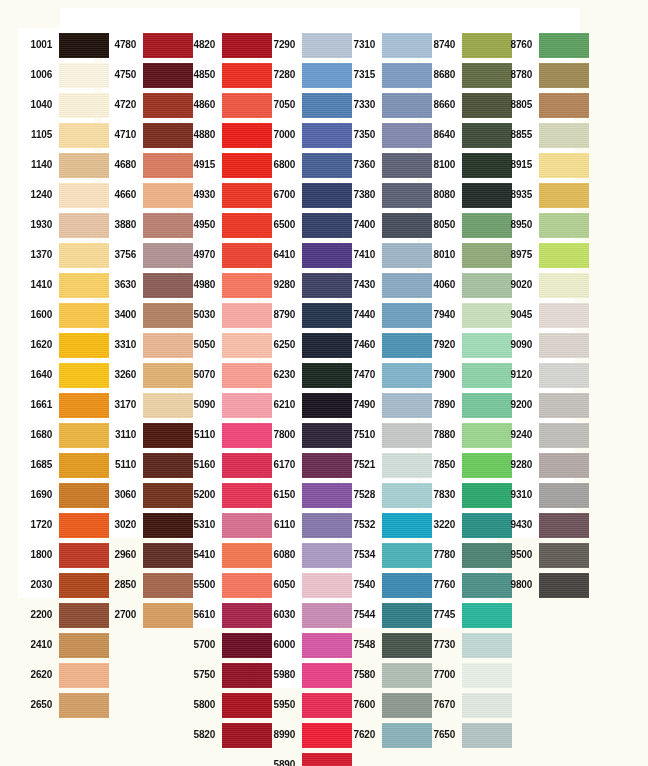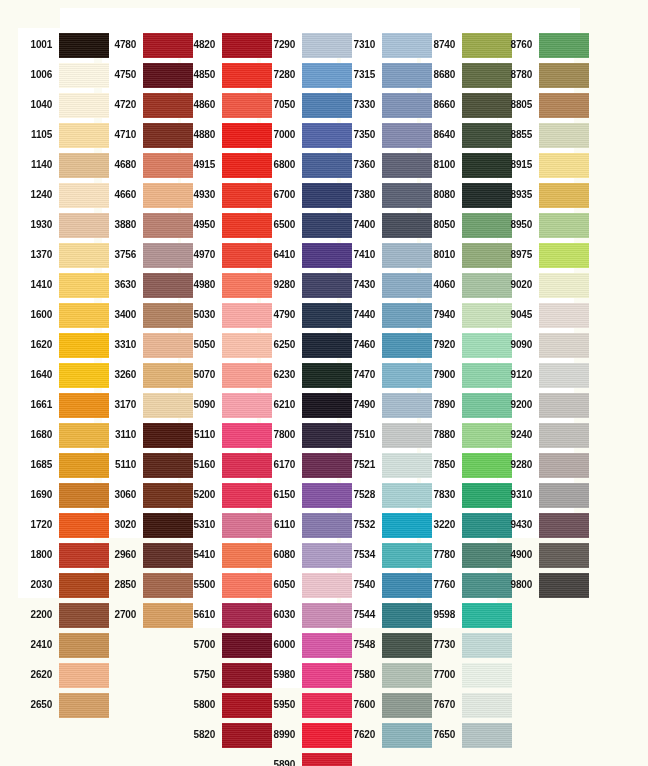--- a/index.html
+++ b/index.html
@@ -542,21 +542,21 @@
             <span class="tex"></span>
           </span>
         </div>
         <div class="swatch-row" style="height: 30px;">
           <span class="code">9280</span>
           <span class="chip" style="width: 50px; height: 25px; background: rgb(62, 64, 100);">
             <span class="tex"></span>
           </span>
         </div>
         <div class="swatch-row" style="height: 30px;">
-          <span class="code">4790</span>
+          <span class="code">8790</span>
           <span class="chip" style="width: 50px; height: 25px; background: rgb(36, 51, 76);">
             <span class="tex"></span>
           </span>
         </div>
         <div class="swatch-row" style="height: 30px;">
           <span class="code">6250</span>
           <span class="chip" style="width: 50px; height: 25px; background: rgb(26, 35, 52);">
             <span class="tex"></span>
           </span>
         </div>
@@ -901,21 +901,21 @@
             <span class="tex"></span>
           </span>
         </div>
         <div class="swatch-row" style="height: 30px;">
           <span class="code">7760</span>
           <span class="chip" style="width: 50px; height: 25px; background: rgb(73, 144, 136);">
             <span class="tex"></span>
           </span>
         </div>
         <div class="swatch-row" style="height: 30px;">
-          <span class="code">9598</span>
+          <span class="code">7745</span>
           <span class="chip" style="width: 50px; height: 25px; background: rgb(39, 183, 156);">
             <span class="tex"></span>
           </span>
         </div>
         <div class="swatch-row" style="height: 30px;">
           <span class="code">7730</span>
           <span class="chip" style="width: 50px; height: 25px; background: rgb(194, 218, 215);">
             <span class="tex"></span>
           </span>
         </div>
@@ -1035,21 +1035,21 @@
             <span class="tex"></span>
           </span>
         </div>
         <div class="swatch-row" style="height: 30px;">
           <span class="code">9430</span>
           <span class="chip" style="width: 50px; height: 25px; background: rgb(109, 81, 89);">
             <span class="tex"></span>
           </span>
         </div>
         <div class="swatch-row" style="height: 30px;">
-          <span class="code">4900</span>
+          <span class="code">9500</span>
           <span class="chip" style="width: 50px; height: 25px; background: rgb(99, 92, 86);">
             <span class="tex"></span>
           </span>
         </div>
         <div class="swatch-row" style="height: 30px;">
           <span class="code">9800</span>
           <span class="chip" style="width: 50px; height: 25px; background: rgb(69, 65, 62);">
             <span class="tex"></span>
           </span>
         </div>

